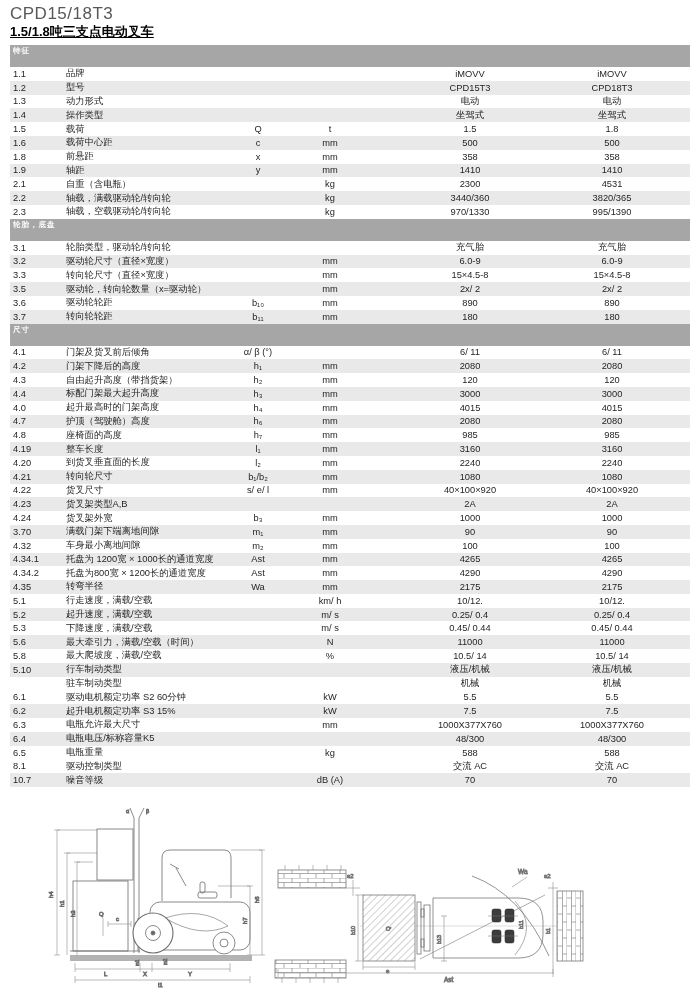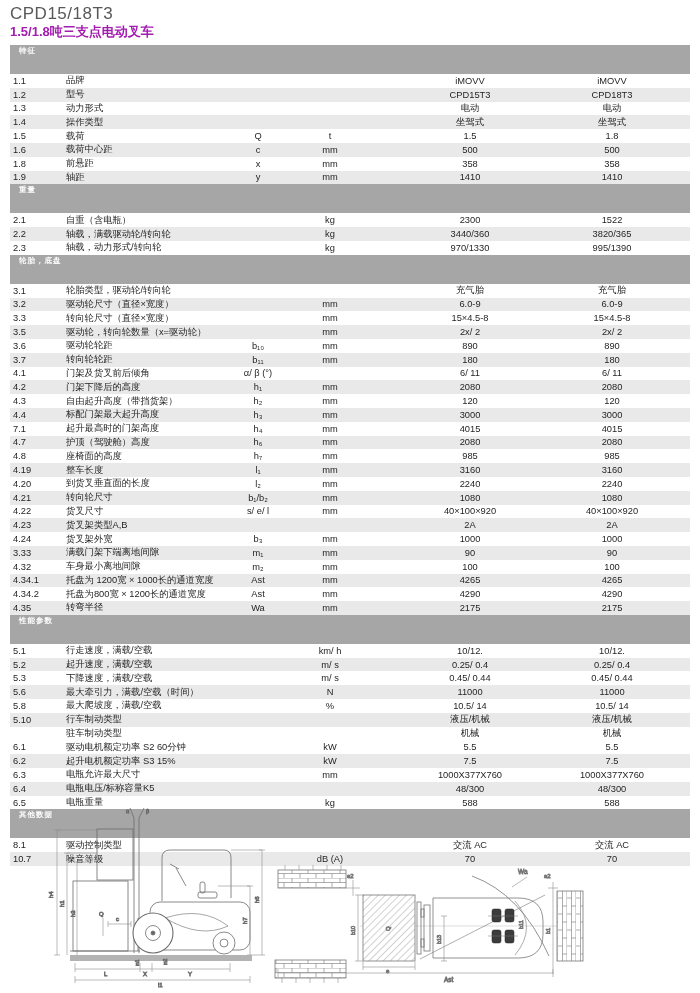--- a/index.html
+++ b/index.html
@@ -10,26 +10,26 @@
   html,body{margin:0;padding:0;background:#fff;}
   body{
     width:700px;height:993px;position:relative;overflow:hidden;
     font-family:"Liberation Sans", sans-serif;color:var(--ink);
   }
   .page-title{
     position:absolute;left:10px;top:4px;font-size:17px;font-weight:400;
     color:#57585a;letter-spacing:.5px;
   }
   .page-subtitle{
-    position:absolute;left:10px;top:23px;font-size:13px;font-weight:bold;color:#a21caf;
+    position:absolute;left:10px;top:23px;font-size:13px;font-weight:bold;color:#000000;text-decoration:underline;
   }
   .spec-table{position:absolute;left:10px;top:45px;width:680px;}
   .bar{
-    height:29px;line-height:11px;background:var(--bar);color:#fdfdfd;
-    font-size:7.5px;font-weight:bold;padding-left:9px;letter-spacing:1px;
+    height:22px;line-height:11px;background:var(--bar);color:#fdfdfd;
+    font-size:7.5px;font-weight:bold;padding-left:3px;letter-spacing:1px;
     box-sizing:border-box;
   }
   .row{display:flex;height:13.8px;align-items:center;font-size:9.3px;justify-content:flex-end;}
   .row.alt{background:var(--alt);}
   .cell{white-space:nowrap;overflow:visible;}
   .c-no{width:56px;padding-left:3px;box-sizing:border-box;}
   .c-label{width:152px;}
   .c-sym{width:80px;text-align:center;}
   .c-unit{width:64px;text-align:center;}
   .c-v1{width:216px;text-align:center;}
@@ -102,40 +102,39 @@
       <div class="cell c-v2">358</div>
     </div>
     <div class="row alt">
       <div class="cell c-no">1.9</div>
       <div class="cell c-label">轴距</div>
       <div class="cell c-sym">y</div>
       <div class="cell c-unit">mm</div>
       <div class="cell c-v1">1410</div>
       <div class="cell c-v2">1410</div>
     </div>
-    <div class="bar">重量</div>
     <div class="row">
       <div class="cell c-no">2.1</div>
       <div class="cell c-label">自重（含电瓶）</div>
       <div class="cell c-sym"></div>
       <div class="cell c-unit">kg</div>
       <div class="cell c-v1">2300</div>
-      <div class="cell c-v2">1522</div>
+      <div class="cell c-v2">4531</div>
     </div>
     <div class="row alt">
       <div class="cell c-no">2.2</div>
       <div class="cell c-label">轴载，满载驱动轮/转向轮</div>
       <div class="cell c-sym"></div>
       <div class="cell c-unit">kg</div>
       <div class="cell c-v1">3440/360</div>
       <div class="cell c-v2">3820/365</div>
     </div>
     <div class="row">
       <div class="cell c-no">2.3</div>
-      <div class="cell c-label">轴载，动力形式/转向轮</div>
+      <div class="cell c-label">轴载，空载驱动轮/转向轮</div>
       <div class="cell c-sym"></div>
       <div class="cell c-unit">kg</div>
       <div class="cell c-v1">970/1330</div>
       <div class="cell c-v2">995/1390</div>
     </div>
     <div class="bar">轮胎，底盘</div>
     <div class="row">
       <div class="cell c-no">3.1</div>
       <div class="cell c-label">轮胎类型，驱动轮/转向轮</div>
       <div class="cell c-sym"></div>
@@ -176,20 +175,21 @@
       <div class="cell c-v2">890</div>
     </div>
     <div class="row alt">
       <div class="cell c-no">3.7</div>
       <div class="cell c-label">转向轮轮距</div>
       <div class="cell c-sym">b₁₁</div>
       <div class="cell c-unit">mm</div>
       <div class="cell c-v1">180</div>
       <div class="cell c-v2">180</div>
     </div>
+    <div class="bar">尺寸</div>
     <div class="row">
       <div class="cell c-no">4.1</div>
       <div class="cell c-label">门架及货叉前后倾角</div>
       <div class="cell c-sym">α/ β (°)</div>
       <div class="cell c-unit"></div>
       <div class="cell c-v1">6/ 11</div>
       <div class="cell c-v2">6/ 11</div>
     </div>
     <div class="row alt">
       <div class="cell c-no">4.2</div>
@@ -209,21 +209,21 @@
     </div>
     <div class="row alt">
       <div class="cell c-no">4.4</div>
       <div class="cell c-label">标配门架最大起升高度</div>
       <div class="cell c-sym">h₃</div>
       <div class="cell c-unit">mm</div>
       <div class="cell c-v1">3000</div>
       <div class="cell c-v2">3000</div>
     </div>
     <div class="row">
-      <div class="cell c-no">7.1</div>
+      <div class="cell c-no">4.0</div>
       <div class="cell c-label">起升最高时的门架高度</div>
       <div class="cell c-sym">h₄</div>
       <div class="cell c-unit">mm</div>
       <div class="cell c-v1">4015</div>
       <div class="cell c-v2">4015</div>
     </div>
     <div class="row alt">
       <div class="cell c-no">4.7</div>
       <div class="cell c-label">护顶（驾驶舱）高度</div>
       <div class="cell c-sym">h₆</div>
@@ -281,21 +281,21 @@
     </div>
     <div class="row">
       <div class="cell c-no">4.24</div>
       <div class="cell c-label">货叉架外宽</div>
       <div class="cell c-sym">b₃</div>
       <div class="cell c-unit">mm</div>
       <div class="cell c-v1">1000</div>
       <div class="cell c-v2">1000</div>
     </div>
     <div class="row alt">
-      <div class="cell c-no">3.33</div>
+      <div class="cell c-no">3.70</div>
       <div class="cell c-label">满载门架下端离地间隙</div>
       <div class="cell c-sym">m₁</div>
       <div class="cell c-unit">mm</div>
       <div class="cell c-v1">90</div>
       <div class="cell c-v2">90</div>
     </div>
     <div class="row">
       <div class="cell c-no">4.32</div>
       <div class="cell c-label">车身最小离地间隙</div>
       <div class="cell c-sym">m₂</div>
@@ -320,21 +320,20 @@
       <div class="cell c-v2">4290</div>
     </div>
     <div class="row alt">
       <div class="cell c-no">4.35</div>
       <div class="cell c-label">转弯半径</div>
       <div class="cell c-sym">Wa</div>
       <div class="cell c-unit">mm</div>
       <div class="cell c-v1">2175</div>
       <div class="cell c-v2">2175</div>
     </div>
-    <div class="bar">性能参数</div>
     <div class="row">
       <div class="cell c-no">5.1</div>
       <div class="cell c-label">行走速度，满载/空载</div>
       <div class="cell c-sym"></div>
       <div class="cell c-unit">km/ h</div>
       <div class="cell c-v1">10/12.</div>
       <div class="cell c-v2">10/12.</div>
     </div>
     <div class="row alt">
       <div class="cell c-no">5.2</div>
@@ -417,21 +416,20 @@
       <div class="cell c-v2">48/300</div>
     </div>
     <div class="row">
       <div class="cell c-no">6.5</div>
       <div class="cell c-label">电瓶重量</div>
       <div class="cell c-sym"></div>
       <div class="cell c-unit">kg</div>
       <div class="cell c-v1">588</div>
       <div class="cell c-v2">588</div>
     </div>
-    <div class="bar">其他数据</div>
     <div class="row">
       <div class="cell c-no">8.1</div>
       <div class="cell c-label">驱动控制类型</div>
       <div class="cell c-sym"></div>
       <div class="cell c-unit"></div>
       <div class="cell c-v1">交流 AC</div>
       <div class="cell c-v2">交流 AC</div>
     </div>
     <div class="row alt">
       <div class="cell c-no">10.7</div>

